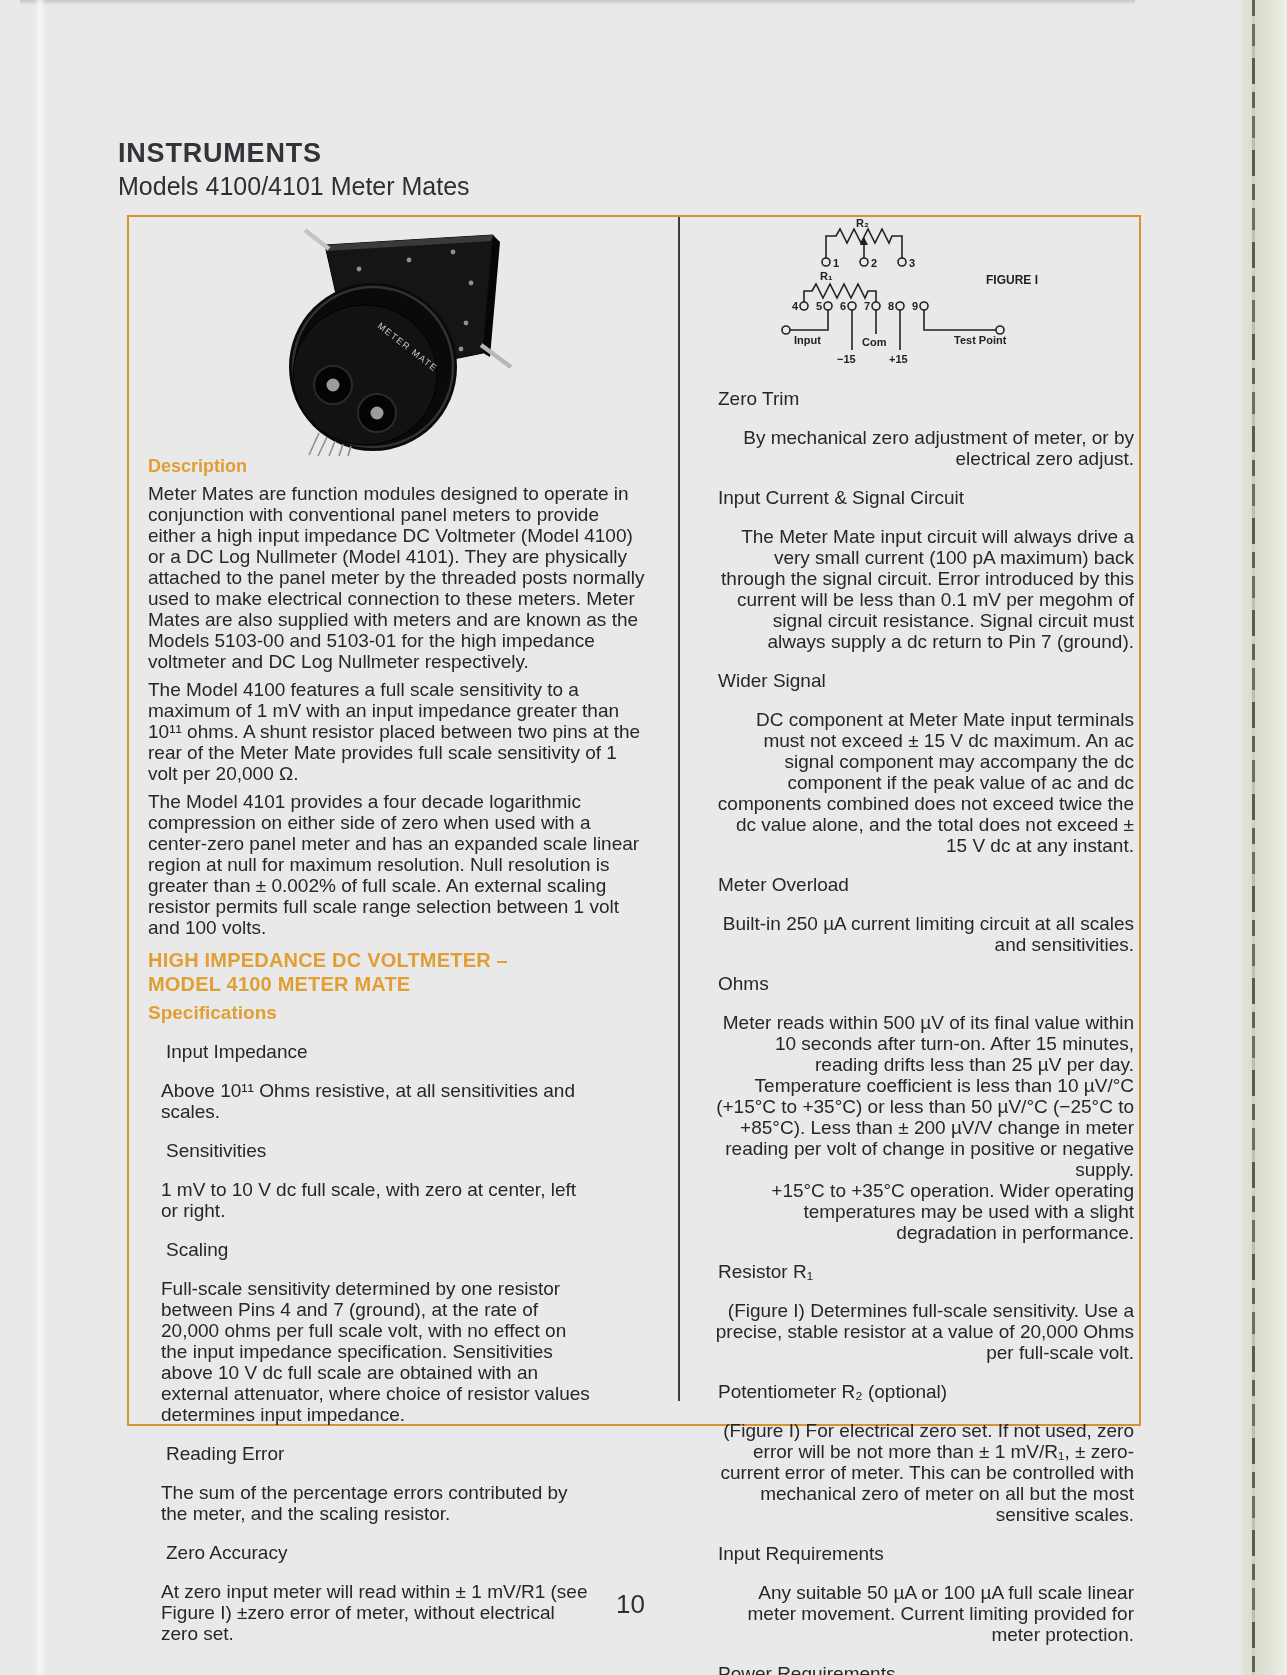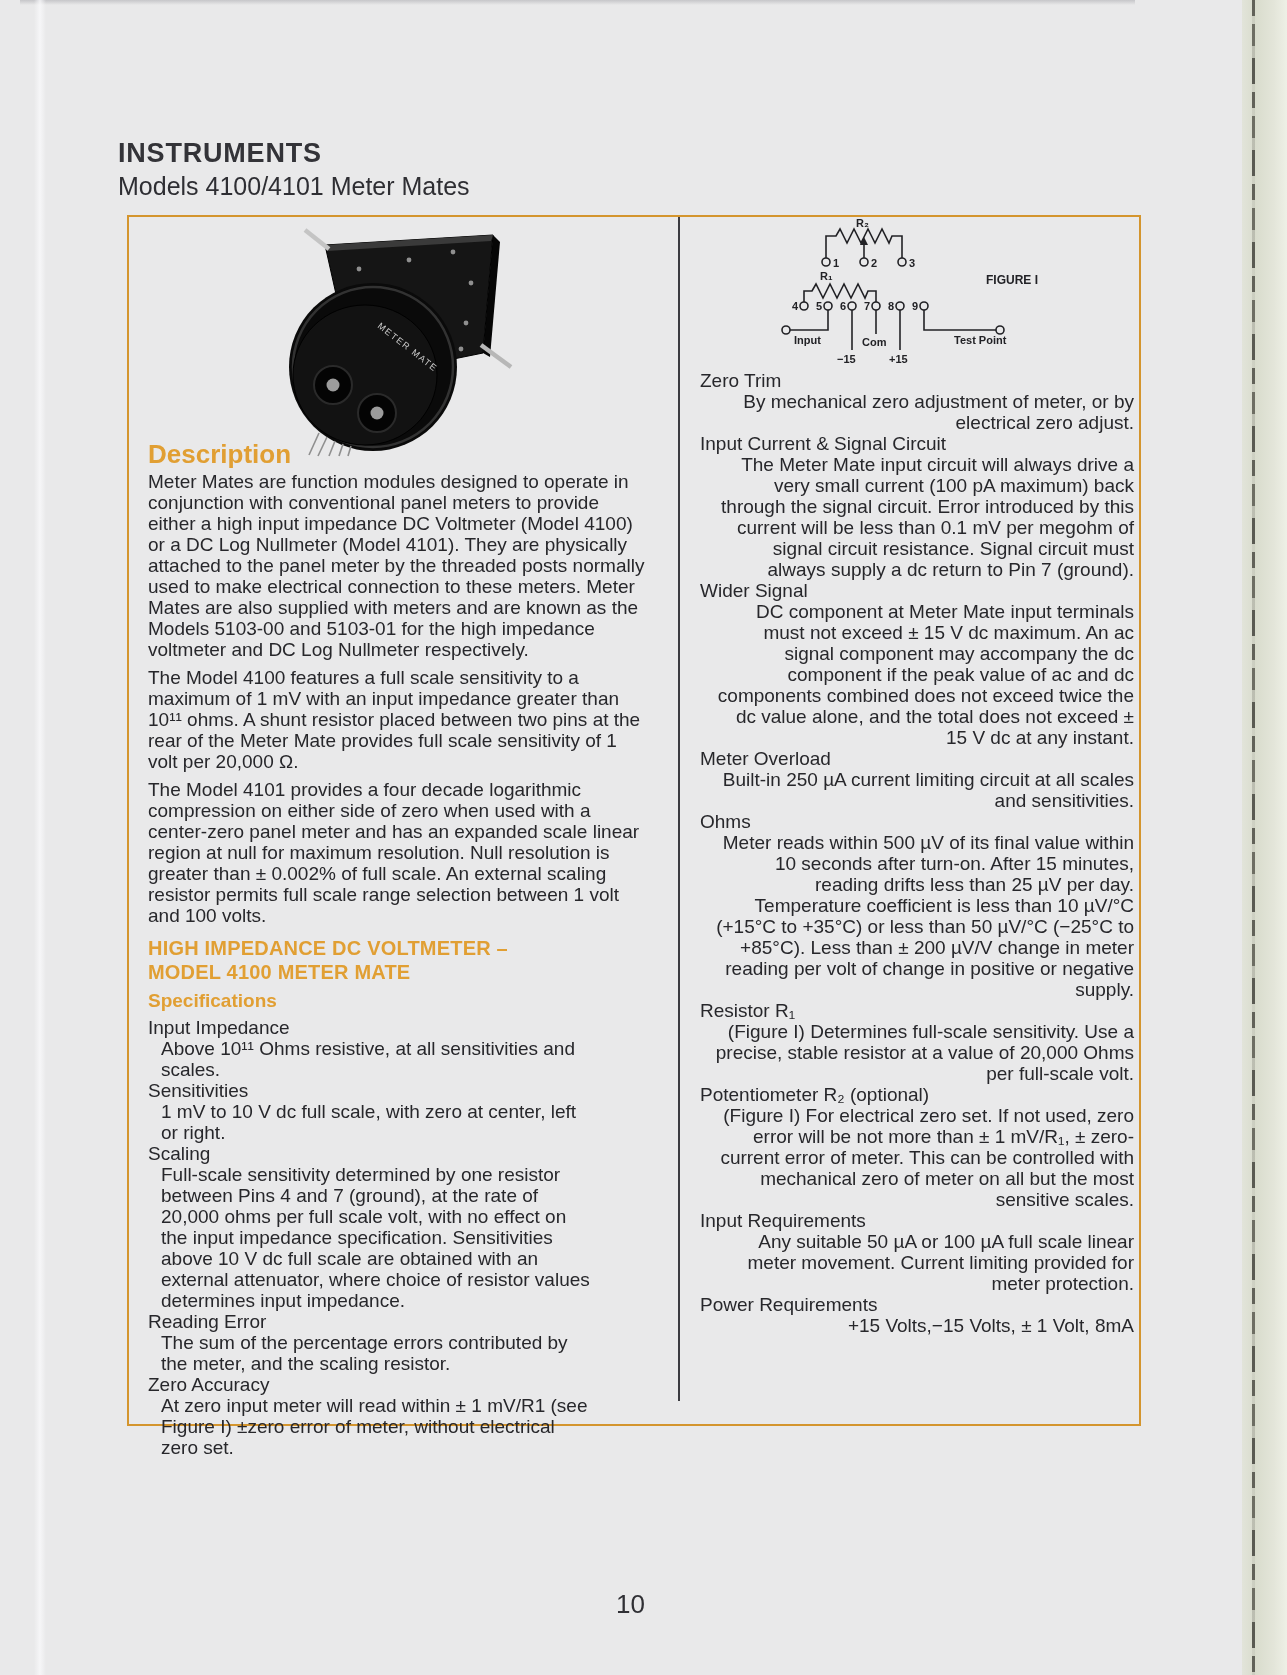--- a/index.html
+++ b/index.html
@@ -26,24 +26,24 @@
   
   .h-title{left:118px;top:138px;font-size:27px;font-weight:600;letter-spacing:.8px;color:#333338;}
   .h-sub{left:118px;top:172px;font-size:25px;color:#2e2e33;}
   
   .box{left:127px;top:215px;width:1010px;height:1207px;border:2px solid #d4952e;}
   .divider{left:678px;top:217px;width:2px;height:1184px;background:#3b3b40;}
   
   .col{font-size:19px;line-height:21px;}
   .col p{margin:0 0 7px 0;}
   .h-orange{color:#e19f33;font-weight:bold;}
-  .desc-h{font-size:26px;margin:0 0 6px 0;}
+  .desc-h{font-size:18px;margin:12px 0 6px 0;}
   .sect-h{font-size:20px;line-height:24px;margin:10px 0 4px 0;letter-spacing:.2px;}
   .spec-h{font-size:19px;margin:6px 0 6px 0;}
-  .spec .term{margin:0;}
+  .spec .term{margin:18px;}
   .spec .def{margin:0 0 0 13px;}
   .left-col{left:148px;top:444px;width:500px;}
   .left-col .def{width:432px;}
   .right-col{left:700px;top:370px;width:434px;}
   .right-col .def{width:421px;text-align:right;}
   .pagenum{left:616px;top:1560px;font-size:26px;color:#303035;margin-top:29px;}
   
   .figure{left:778px;top:218px;width:360px;height:150px;}
   .photo{left:285px;top:227px;width:235px;height:230px;}
   svg text{font-family:"Liberation Sans","DejaVu Sans",sans-serif;}
@@ -193,20 +193,21 @@
   </div>
   <div class="spec">
     <div class="term">Meter Overload</div>
     <div class="def">Built-in 250 µA current limiting circuit at all scales and sensitivities.</div>
   </div>
   <div class="spec">
     <div class="term">Ohms</div>
     <div class="def">Meter reads within 500 µV of its final value within 10 seconds after turn-on. After 15 minutes, reading drifts less than 25 µV per day. Temperature coefficient is less than 10 µV/°C (+15°C to +35°C) or less than 50 µV/°C (−25°C to +85°C). Less than ± 200 µV/V change in meter reading per volt of change in positive or negative supply.</div>
   </div>
   <div class="spec">
+    <div class="def">+15°C to +35°C operation. Wider operating temperatures may be used with a slight degradation in performance.</div>
   </div>
   <div class="spec">
     <div class="term">Resistor R₁</div>
     <div class="def">(Figure I) Determines full-scale sensitivity. Use a precise, stable resistor at a value of 20,000 Ohms per full-scale volt.</div>
   </div>
   <div class="spec">
     <div class="term">Potentiometer R₂ (optional)</div>
     <div class="def">(Figure I) For electrical zero set. If not used, zero error will be not more than ± 1 mV/R₁, ± zero-current error of meter. This can be controlled with mechanical zero of meter on all but the most sensitive scales.</div>
   </div>
   <div class="spec">

